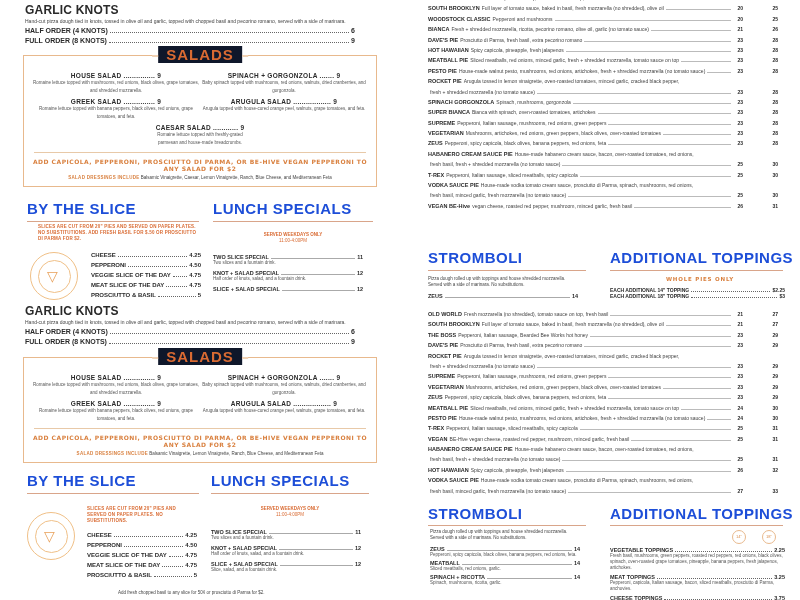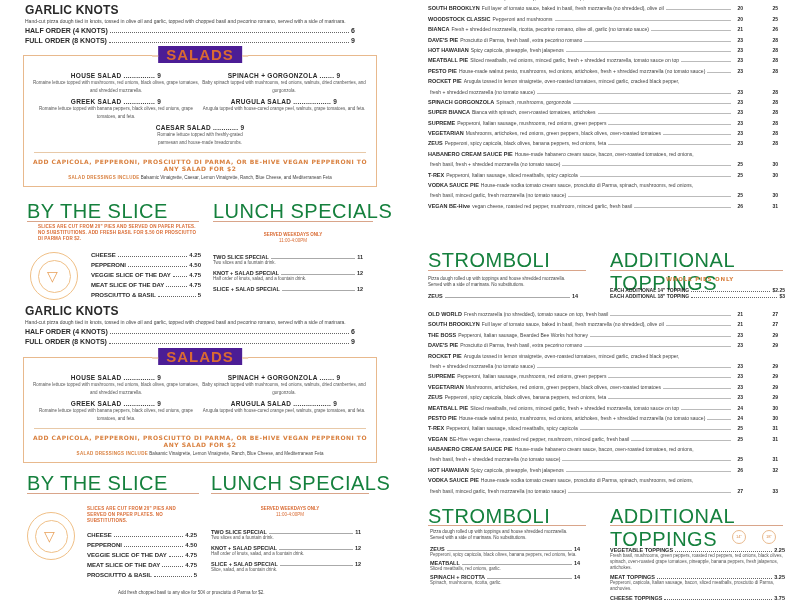--- a/index.html
+++ b/index.html
@@ -12,34 +12,34 @@
   .p-br { left: 400px; top: 239px; width: 400px; height: 370px; }
 
   .knots { position: absolute; left: 25px; width: 330px; }
   .knots .title { font-size: 12px; font-weight: bold; letter-spacing: 0.2px; }
   .knots .desc { font-size: 5px; color: #444; margin: 1px 0 3px; }
   .dotrow { display: flex; align-items: baseline; font-size: 7px; font-weight: bold; margin-bottom: 3px; }
   .dotrow .lead { flex: 1; border-bottom: 1px dotted #666; margin: 0 2px; height: 5px; }
   .dotrow .price { font-weight: bold; }
 
   .salads { position: absolute; left: 23px; width: 354px; border: 1px solid #e8b98d; }
-  .salads .sh { position: absolute; top: -10px; left: 50%; transform: translateX(-50%); background: #4c1d95; padding: 0 8px; color: #d96a32; font-size: 15px; font-weight: bold; letter-spacing: 1px; }
+  .salads .sh { position: absolute; top: -10px; left: 50%; transform: translateX(-50%); background: #0f172a; padding: 0 8px; color: #d96a32; font-size: 15px; font-weight: bold; letter-spacing: 1px; }
   .salads .sh::before, .salads .sh::after { content: ""; position: absolute; top: 9px; width: 6px; border-top: 2px solid #f0d2b5; }
   .salads .sh::before { left: -6px; } .salads .sh::after { right: -6px; }
   .sgrid { display: grid; grid-template-columns: 1fr 1fr; padding: 16px 8px 2px; row-gap: 3px; }
   .sitem { text-align: center; }
   .sitem .nm { font-size: 6.5px; font-weight: bold; letter-spacing: 0.3px; }
   .sitem .ds { font-size: 4.5px; color: #555; line-height: 8px; }
   .sitem.full { grid-column: 1 / 3; }
   .sline { border-top: 1px solid #e8c9a8; margin: 3px 10px 0; }
   .addon { text-align: center; color: #d9803f; font-size: 6px; font-weight: bold; letter-spacing: 0.5px; margin-top: 5px; font-family: "DejaVu Sans", sans-serif; }
   .dress { text-align: center; font-size: 4.5px; margin: 3px 0 6px; color: #444; }
   .dress b { color: #d9803f; letter-spacing: 0.3px; }
 
-  .sec-h { position: absolute; color: #15803d; font-size: 20px; font-weight: normal; letter-spacing: 0.5px; }
+  .sec-h { position: absolute; color: #1d4ed8; font-size: 15px; font-weight: bold; letter-spacing: 0.5px; }
   .sec-rule { position: absolute; border-top: 1px solid #d9a58a; }
   .note-o { position: absolute; color: #d96a32; font-size: 4.5px; font-weight: bold; line-height: 6px; letter-spacing: 0.2px; }
   .note-c { position: absolute; color: #d96a32; font-size: 4.5px; font-weight: bold; text-align: center; line-height: 6px; }
   .badge { position: absolute; width: 48px; height: 48px; border-radius: 50%; border: 1.5px solid #f0c087; }
   .badge::after { content: ""; position: absolute; left: 7px; top: 7px; width: 31px; height: 31px; border-radius: 50%; border: 1px solid #f0c087; }
   .badge .pz { position: absolute; left: 16px; top: 15px; font-size: 14px; color: #e8a05a; z-index: 2; }
   .slist { position: absolute; width: 110px; }
   .slist .dotrow { font-size: 6px; margin-bottom: 4px; }
   .llist { position: absolute; width: 150px; }
   .lrow .dotrow { font-size: 5.5px; margin-bottom: 0; }

